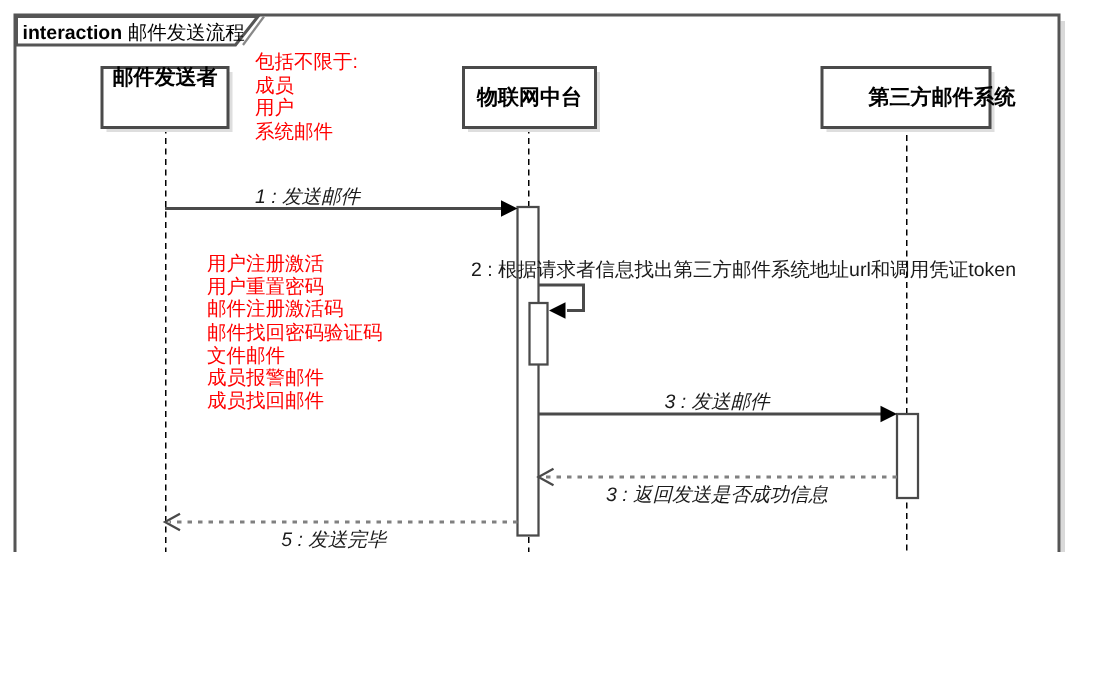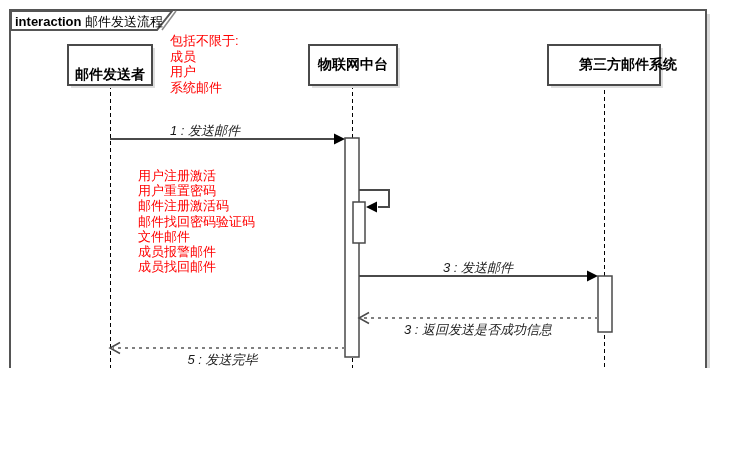--- a/index.html
+++ b/index.html
@@ -93,21 +93,21 @@
     </g>
   </svg>
 
   <div class="layer">
 
     <div class="tab-title">
       <span class="kw">interaction</span>
       <span>邮件发送流程</span>
     </div>
 
-    <div class="participant-label" style="left:68px;top:55px;width:84px;height:40px;">邮件发送者</div>
+    <div class="participant-label" style="left:68px;top:32px;width:84px;height:40px;">邮件发送者</div>
     <div class="participant-label" style="left:309px;top:45px;width:88px;height:40px;">物联网中台</div>
     <div class="participant-label" style="left:548px;top:45px;width:112px;height:40px;margin-left:24px;">第三方邮件系统</div>
 
     <div class="note top-note" style="left:170px;top:33px;">
       <div class="nl">包括不限于:</div>
       <div class="nl">成员</div>
       <div class="nl">用户</div>
       <div class="nl">系统邮件</div>
     </div>
 
@@ -116,20 +116,21 @@
       <div class="nl">用户重置密码</div>
       <div class="nl">邮件注册激活码</div>
       <div class="nl">邮件找回密码验证码</div>
       <div class="nl">文件邮件</div>
       <div class="nl">成员报警邮件</div>
       <div class="nl">成员找回邮件</div>
     </div>
 
     <div class="txt center" style="left:125px;top:122px;width:160px;">1 : 发送邮件</div>
 
+    <div class="txt" style="left:314px;top:171px;">2 : 根据请求者信息找出第三方邮件系统地址url和调用凭证token</div>
 
     <div class="txt center" style="left:398px;top:259px;width:160px;">3 : 发送邮件</div>
 
     <div class="txt center" style="left:328px;top:321px;width:300px;">3 : 返回发送是否成功信息</div>
 
     <div class="txt center" style="left:145px;top:351px;width:155px;">5 : 发送完毕</div>
   </div>
 
 </div>
 

